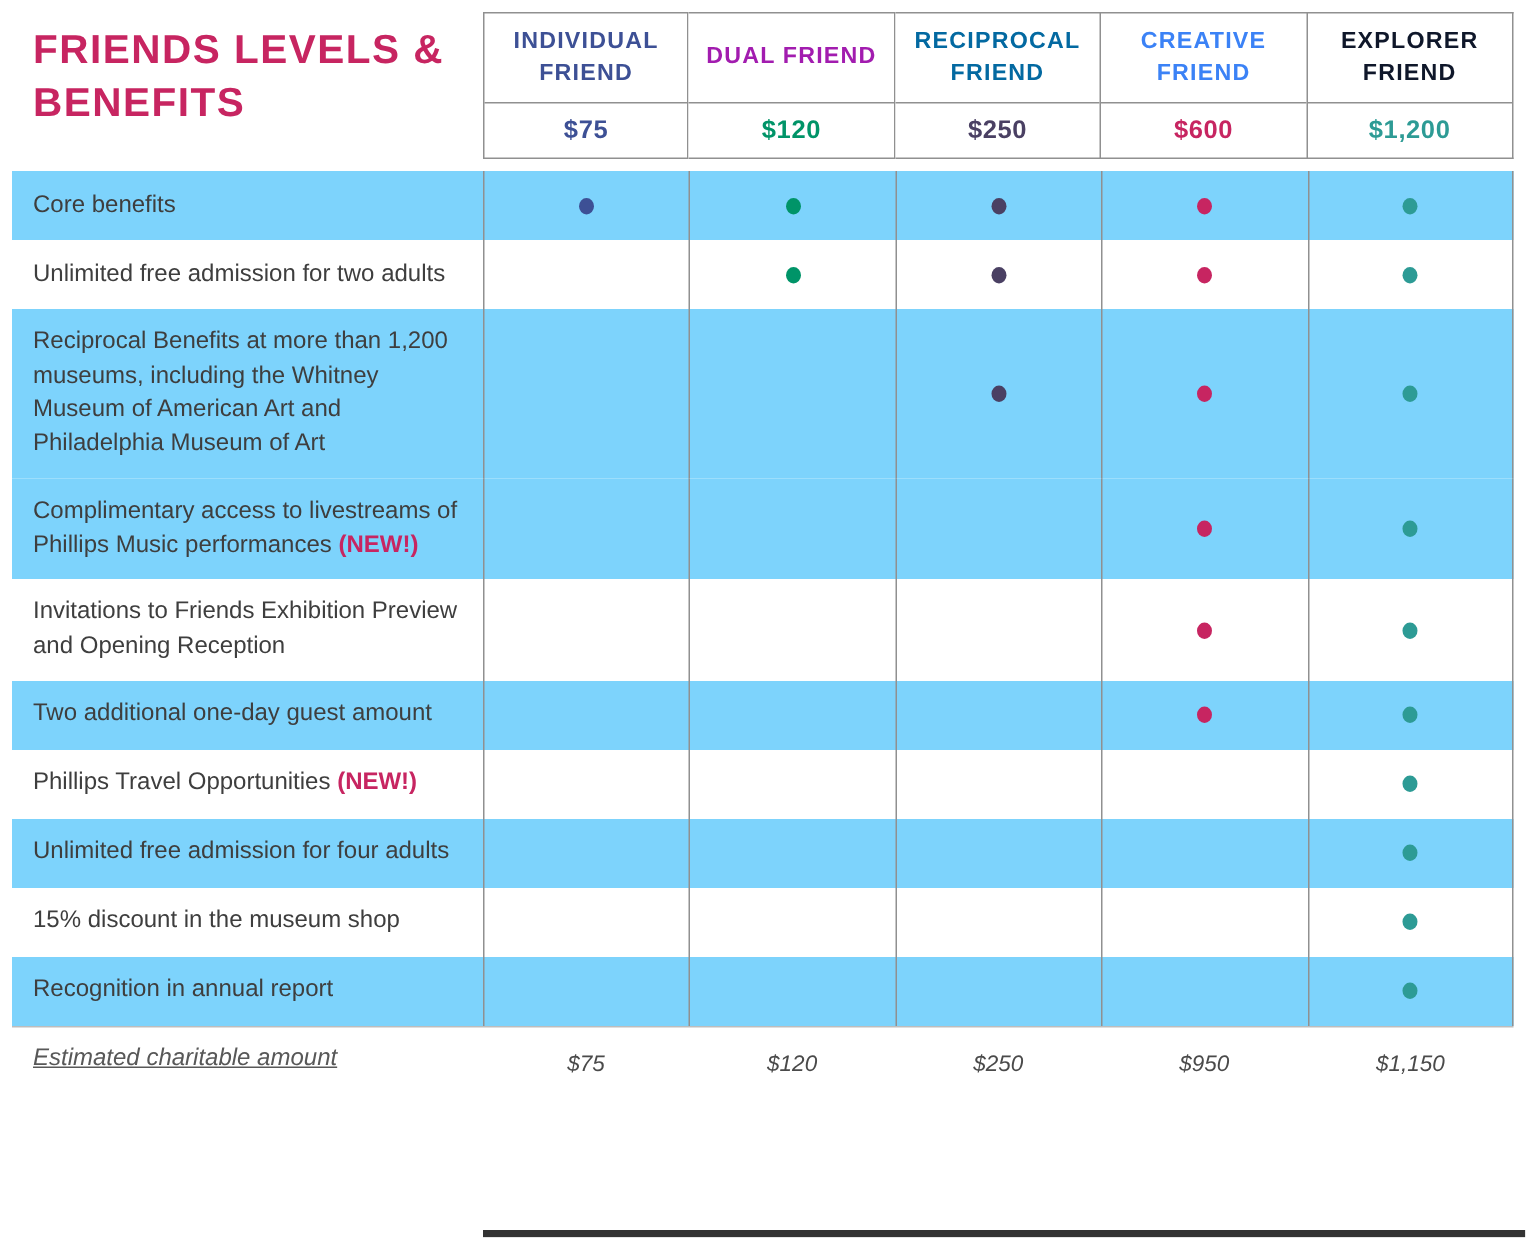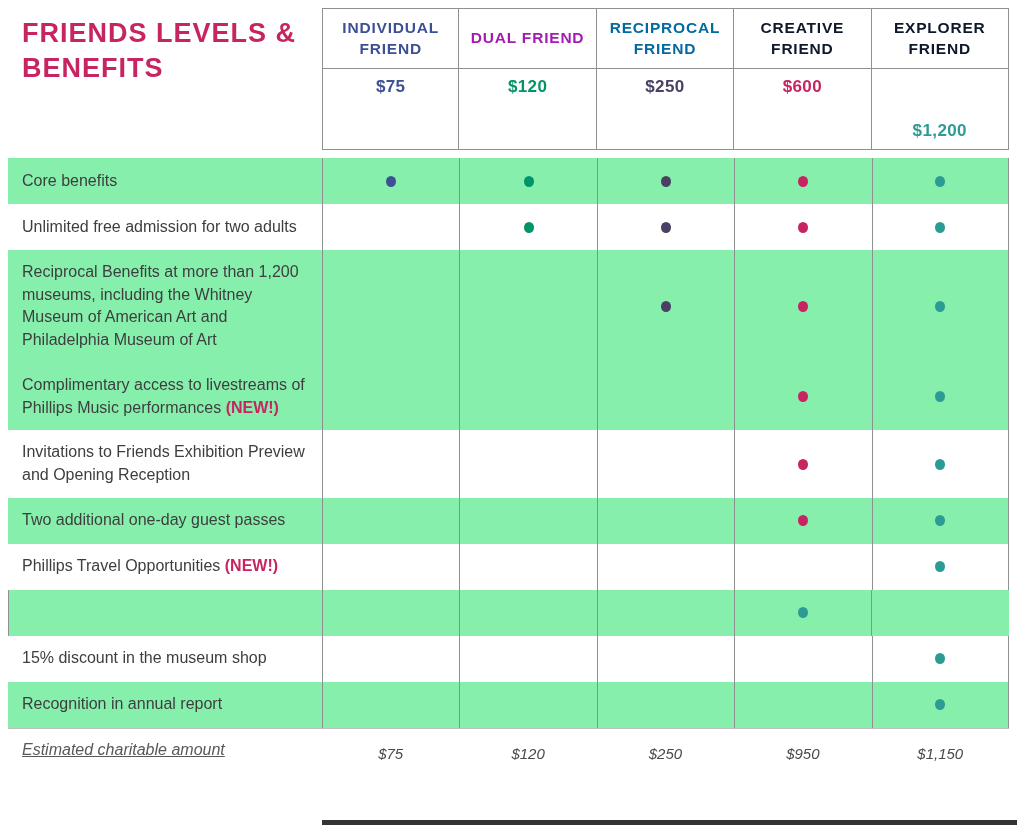--- a/index.html
+++ b/index.html
@@ -26,21 +26,21 @@
     padding:0 6px;
   }
   .col-price {
     height:36px; display:flex; align-items:center; justify-content:center;
     font-size:17px; font-weight:bold; letter-spacing:0.4px;
   }
 
   
   .body-rows { margin-top:8px; border-bottom:1px solid #bdbdbd; }
   .benefit-row { min-height:46px; }
-  .benefit-row.striped { background:#86efac; }
+  .benefit-row.striped { background:#7dd3fc; }
   .row-label {
     padding:11px 8px 11px 14px;
     font-size:16px; color:#3e3e3e; line-height:1.42;
     display:flex; align-items:center;
   }
   .new-tag { font-weight:bold; }
   .dot-cell {
     border-left:1px solid #909090;
     display:flex; align-items:center; justify-content:center;
   }
@@ -75,26 +75,26 @@
         </div>
         <div class="col-head">
           <div class="col-name" style="color: #a21caf;">DUAL FRIEND</div>
           <div class="col-price" style="color: rgb(0, 148, 104);">$120</div>
         </div>
         <div class="col-head">
           <div class="col-name" style="color: #0369a1;">RECIPROCAL FRIEND</div>
           <div class="col-price" style="color: rgb(74, 64, 99);">$250</div>
         </div>
         <div class="col-head">
-          <div class="col-name" style="color: #0f172a;">CREATIVE FRIEND</div>
+          <div class="col-name" style="color: #3b82f6;">CREATIVE FRIEND</div>
           <div class="col-price" style="color: rgb(199, 37, 97);">$600</div>
         </div>
         <div class="col-head">
           <div class="col-name" style="color: #0f172a;">EXPLORER FRIEND</div>
-          <div class="col-price" style="color: rgb(45, 155, 149); margin-top: 44px;">$1,200</div>
+          <div class="col-price" style="color: rgb(45, 155, 149);">$1,200</div>
         </div>
       </div>
 
     <div class="body-rows">
 
     <div class="grid benefit-row striped">
           <div class="row-label">
             <span>Core benefits</span>
           </div>
           <div class="dot-cell">
@@ -170,21 +170,21 @@
           <div class="dot-cell"></div>
           <div class="dot-cell">
             <span class="dot" style="background: rgb(199, 37, 97);"></span>
           </div>
           <div class="dot-cell last">
             <span class="dot" style="background: rgb(45, 155, 149);"></span>
           </div>
         </div>
         <div class="grid benefit-row striped">
           <div class="row-label">
-            <span>Two additional one-day guest passes</span>
+            <span>Two additional one-day guest amount</span>
           </div>
           <div class="dot-cell"></div>
           <div class="dot-cell"></div>
           <div class="dot-cell"></div>
           <div class="dot-cell">
             <span class="dot" style="background: rgb(199, 37, 97);"></span>
           </div>
           <div class="dot-cell last">
             <span class="dot" style="background: rgb(45, 155, 149);"></span>
           </div>
@@ -195,20 +195,23 @@
           </div>
           <div class="dot-cell"></div>
           <div class="dot-cell"></div>
           <div class="dot-cell"></div>
           <div class="dot-cell"></div>
           <div class="dot-cell last">
             <span class="dot" style="background: rgb(45, 155, 149);"></span>
           </div>
         </div>
         <div class="grid benefit-row striped">
+          <div class="row-label">
+            <span>Unlimited free admission for four adults</span>
+          </div>
           <div class="dot-cell"></div>
           <div class="dot-cell"></div>
           <div class="dot-cell"></div>
           <div class="dot-cell"></div>
           <div class="dot-cell last">
             <span class="dot" style="background: rgb(45, 155, 149);"></span>
           </div>
         </div>
         <div class="grid benefit-row">
           <div class="row-label">

